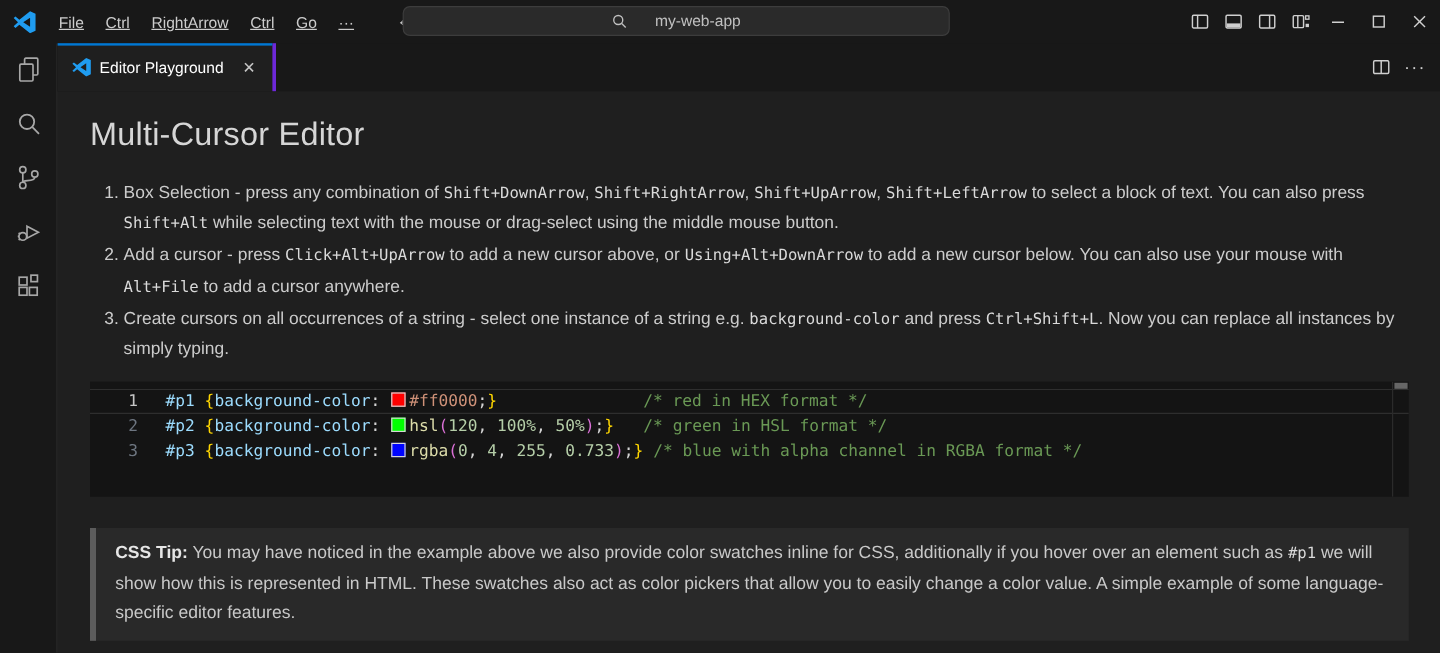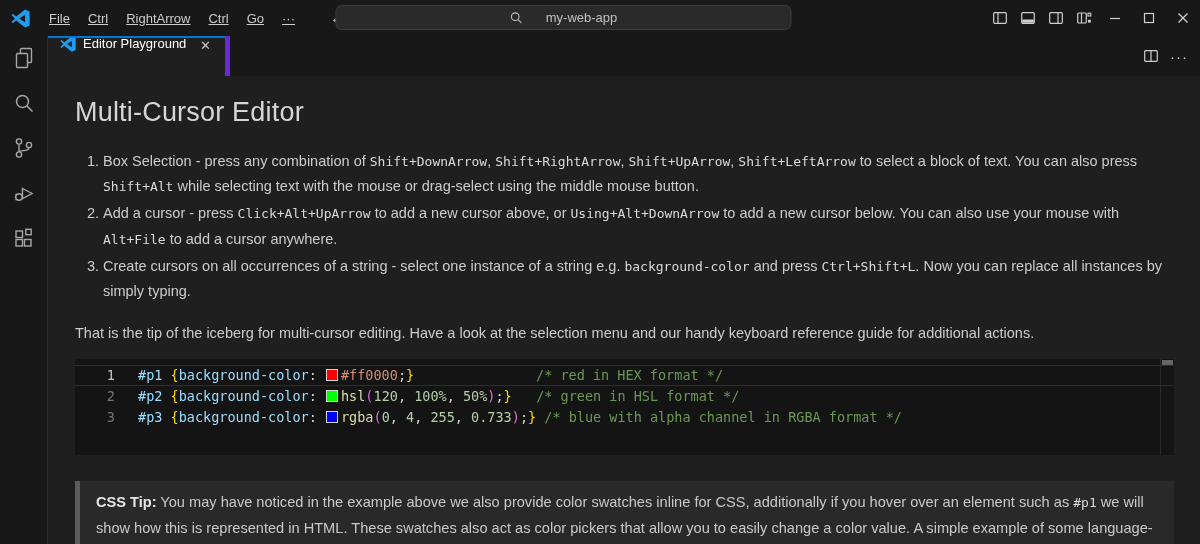--- a/index.html
+++ b/index.html
@@ -41,23 +41,23 @@
     display:flex; flex-direction:column; align-items:center;
     padding-top:10px; gap:21px;
   }
   .ab-item { width:32px; height:24px; display:flex; align-items:center; justify-content:center; }
 
   .editor-area { flex:1; display:flex; flex-direction:column; min-width:0; background:#1f1f1f; }
 
   
   .tabbar { height:40px; flex:0 0 40px; background:#181818; display:flex; align-items:stretch; }
   .tab {
-    width:182px; background:#1f1f1f; display:flex; align-items:flex-start;
+    width:182px; background:#1f1f1f; display:flex; align-items:center;
     gap:7px; padding:0 10px 0 12px; position:relative;
-    border-right:5px solid #6d28d9; font-size:13px; color:#ffffff;
+    border-right:3px solid #6d28d9; font-size:13px; color:#ffffff;
   }
   .tab::before {
     content:""; position:absolute; left:0; right:0; top:0; height:2px;
     background:var(--accent,#0078d4);
   }
   .tab-label { flex:1; }
   .tab-close { color:#c5c5c5; font-size:13px; padding:2px 4px; border-radius:4px; }
   .tab-actions { margin-left:auto; display:flex; align-items:center; gap:6px; padding-right:12px; color:#cccccc; }
   .tab-actions .tb-icon { width:26px; }
   .dots { font-size:15px; letter-spacing:1px; color:#cccccc; }
@@ -244,21 +244,20 @@
         </div>
       </div>
 
       <main class="content">
         <h1>Multi-Cursor Editor</h1>
         <ol id="actions-list">
             <li>Box Selection - press any combination of <code class="inline-code">Shift+DownArrow</code>, <code class="inline-code">Shift+RightArrow</code>, <code class="inline-code">Shift+UpArrow</code>, <code class="inline-code">Shift+LeftArrow</code> to select a block of text. You can also press <code class="inline-code">Shift+Alt</code> while selecting text with the mouse or drag-select using the middle mouse button.</li>
             <li>Add a cursor - press <code class="inline-code">Click+Alt+UpArrow</code> to add a new cursor above, or <code class="inline-code">Using+Alt+DownArrow</code> to add a new cursor below. You can also use your mouse with <code class="inline-code">Alt+File</code> to add a cursor anywhere.</li>
             <li>Create cursors on all occurrences of a string - select one instance of a string e.g. <code class="inline-code">background-color</code> and press <code class="inline-code">Ctrl+Shift+L</code>. Now you can replace all instances by simply typing.</li>
           </ol>
-        <p class="para outro">That is the tip of the iceberg for multi-cursor editing. Have a look at the selection menu and our handy keyboard reference guide for additional actions.</p>
 
         <div class="code-block">
           <div id="code-lines">
               <div class="code-row active"><span class="gutter">1</span><span><span style="color: rgb(156, 220, 254);">#p1 </span><span style="color: rgb(255, 215, 0);">{</span><span style="color: rgb(156, 220, 254);">background-color</span><span style="color: rgb(212, 212, 212);">: </span><span class="swatch" style="background: rgb(255, 0, 0);"></span><span style="color: rgb(206, 145, 120);">#ff0000</span><span style="color: rgb(212, 212, 212);">;</span><span style="color: rgb(255, 215, 0);">}</span><span style="color: rgb(212, 212, 212);">               </span><span style="color: rgb(106, 153, 85);">/* red in HEX format */</span></span></div>
               <div class="code-row"><span class="gutter">2</span><span><span style="color: rgb(156, 220, 254);">#p2 </span><span style="color: rgb(255, 215, 0);">{</span><span style="color: rgb(156, 220, 254);">background-color</span><span style="color: rgb(212, 212, 212);">: </span><span class="swatch" style="background: rgb(0, 255, 0);"></span><span style="color: rgb(220, 220, 170);">hsl</span><span style="color: rgb(218, 112, 214);">(</span><span style="color: rgb(181, 206, 168);">120</span><span style="color: rgb(212, 212, 212);">, </span><span style="color: rgb(181, 206, 168);">100%</span><span style="color: rgb(212, 212, 212);">, </span><span style="color: rgb(181, 206, 168);">50%</span><span style="color: rgb(218, 112, 214);">)</span><span style="color: rgb(212, 212, 212);">;</span><span style="color: rgb(255, 215, 0);">}</span><span style="color: rgb(212, 212, 212);">   </span><span style="color: rgb(106, 153, 85);">/* green in HSL format */</span></span></div>
               <div class="code-row"><span class="gutter">3</span><span><span style="color: rgb(156, 220, 254);">#p3 </span><span style="color: rgb(255, 215, 0);">{</span><span style="color: rgb(156, 220, 254);">background-color</span><span style="color: rgb(212, 212, 212);">: </span><span class="swatch" style="background: rgb(0, 4, 255);"></span><span style="color: rgb(220, 220, 170);">rgba</span><span style="color: rgb(218, 112, 214);">(</span><span style="color: rgb(181, 206, 168);">0</span><span style="color: rgb(212, 212, 212);">, </span><span style="color: rgb(181, 206, 168);">4</span><span style="color: rgb(212, 212, 212);">, </span><span style="color: rgb(181, 206, 168);">255</span><span style="color: rgb(212, 212, 212);">, </span><span style="color: rgb(181, 206, 168);">0.733</span><span style="color: rgb(218, 112, 214);">)</span><span style="color: rgb(212, 212, 212);">;</span><span style="color: rgb(255, 215, 0);">}</span><span style="color: rgb(212, 212, 212);"> </span><span style="color: rgb(106, 153, 85);">/* blue with alpha channel in RGBA format */</span></span></div>
             </div>
           <div class="code-scrollbar">
             <div class="thumb"></div>
           </div>

